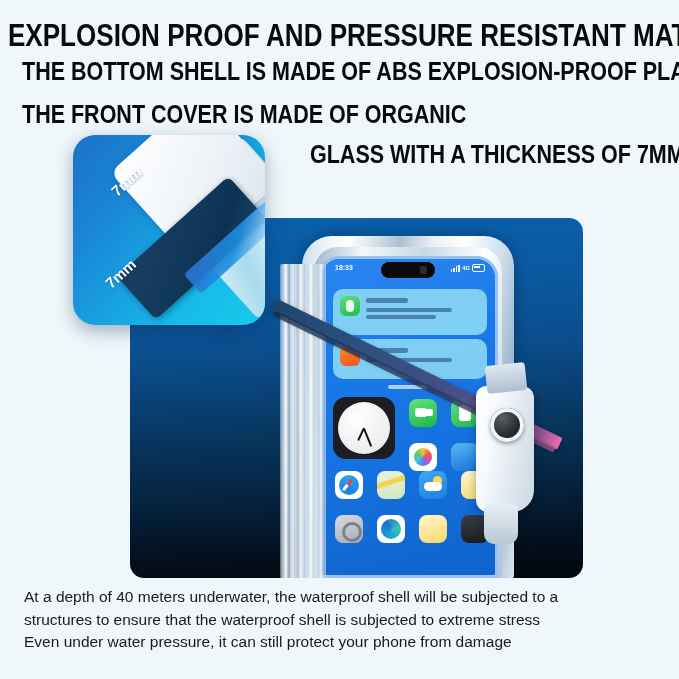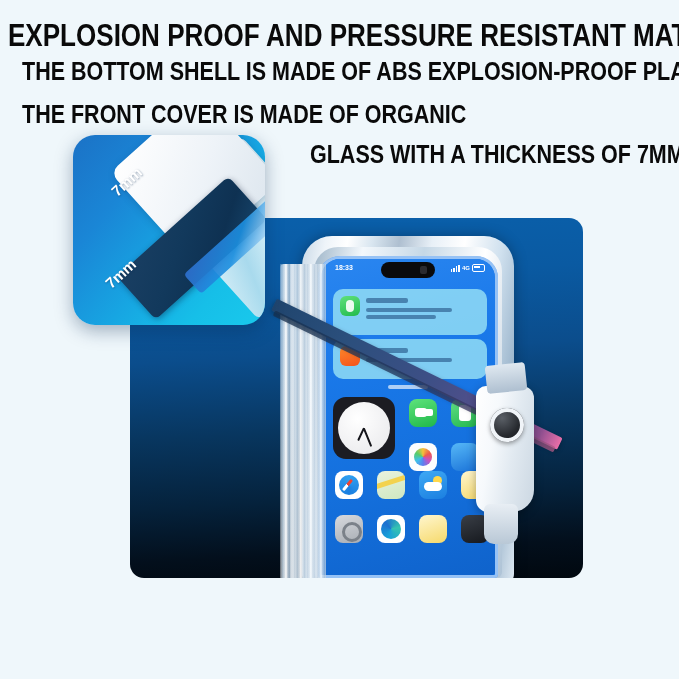--- a/index.html
+++ b/index.html
@@ -331,15 +331,18 @@
   <div class="inset">
     <div class="inset-clear-slab"></div>
     <div class="inset-white-slab"></div>
     <div class="inset-dark-slab"></div>
     <div class="inset-blue-stripe"></div>
     <span class="mm-label" id="mm-top">7mm</span>
     <span class="mm-label" id="mm-bot">7mm</span>
   </div>
 
   <div class="body-copy">
+    <p>At a depth of 40 meters underwater, the waterproof shell will be subjected to a</p>
+    <p>structures to ensure that the waterproof shell is subjected to extreme stress</p>
+    <p>Even under water pressure, it can still protect your phone from damage</p>
   </div>
 
 </div>
 
 </body></html>

